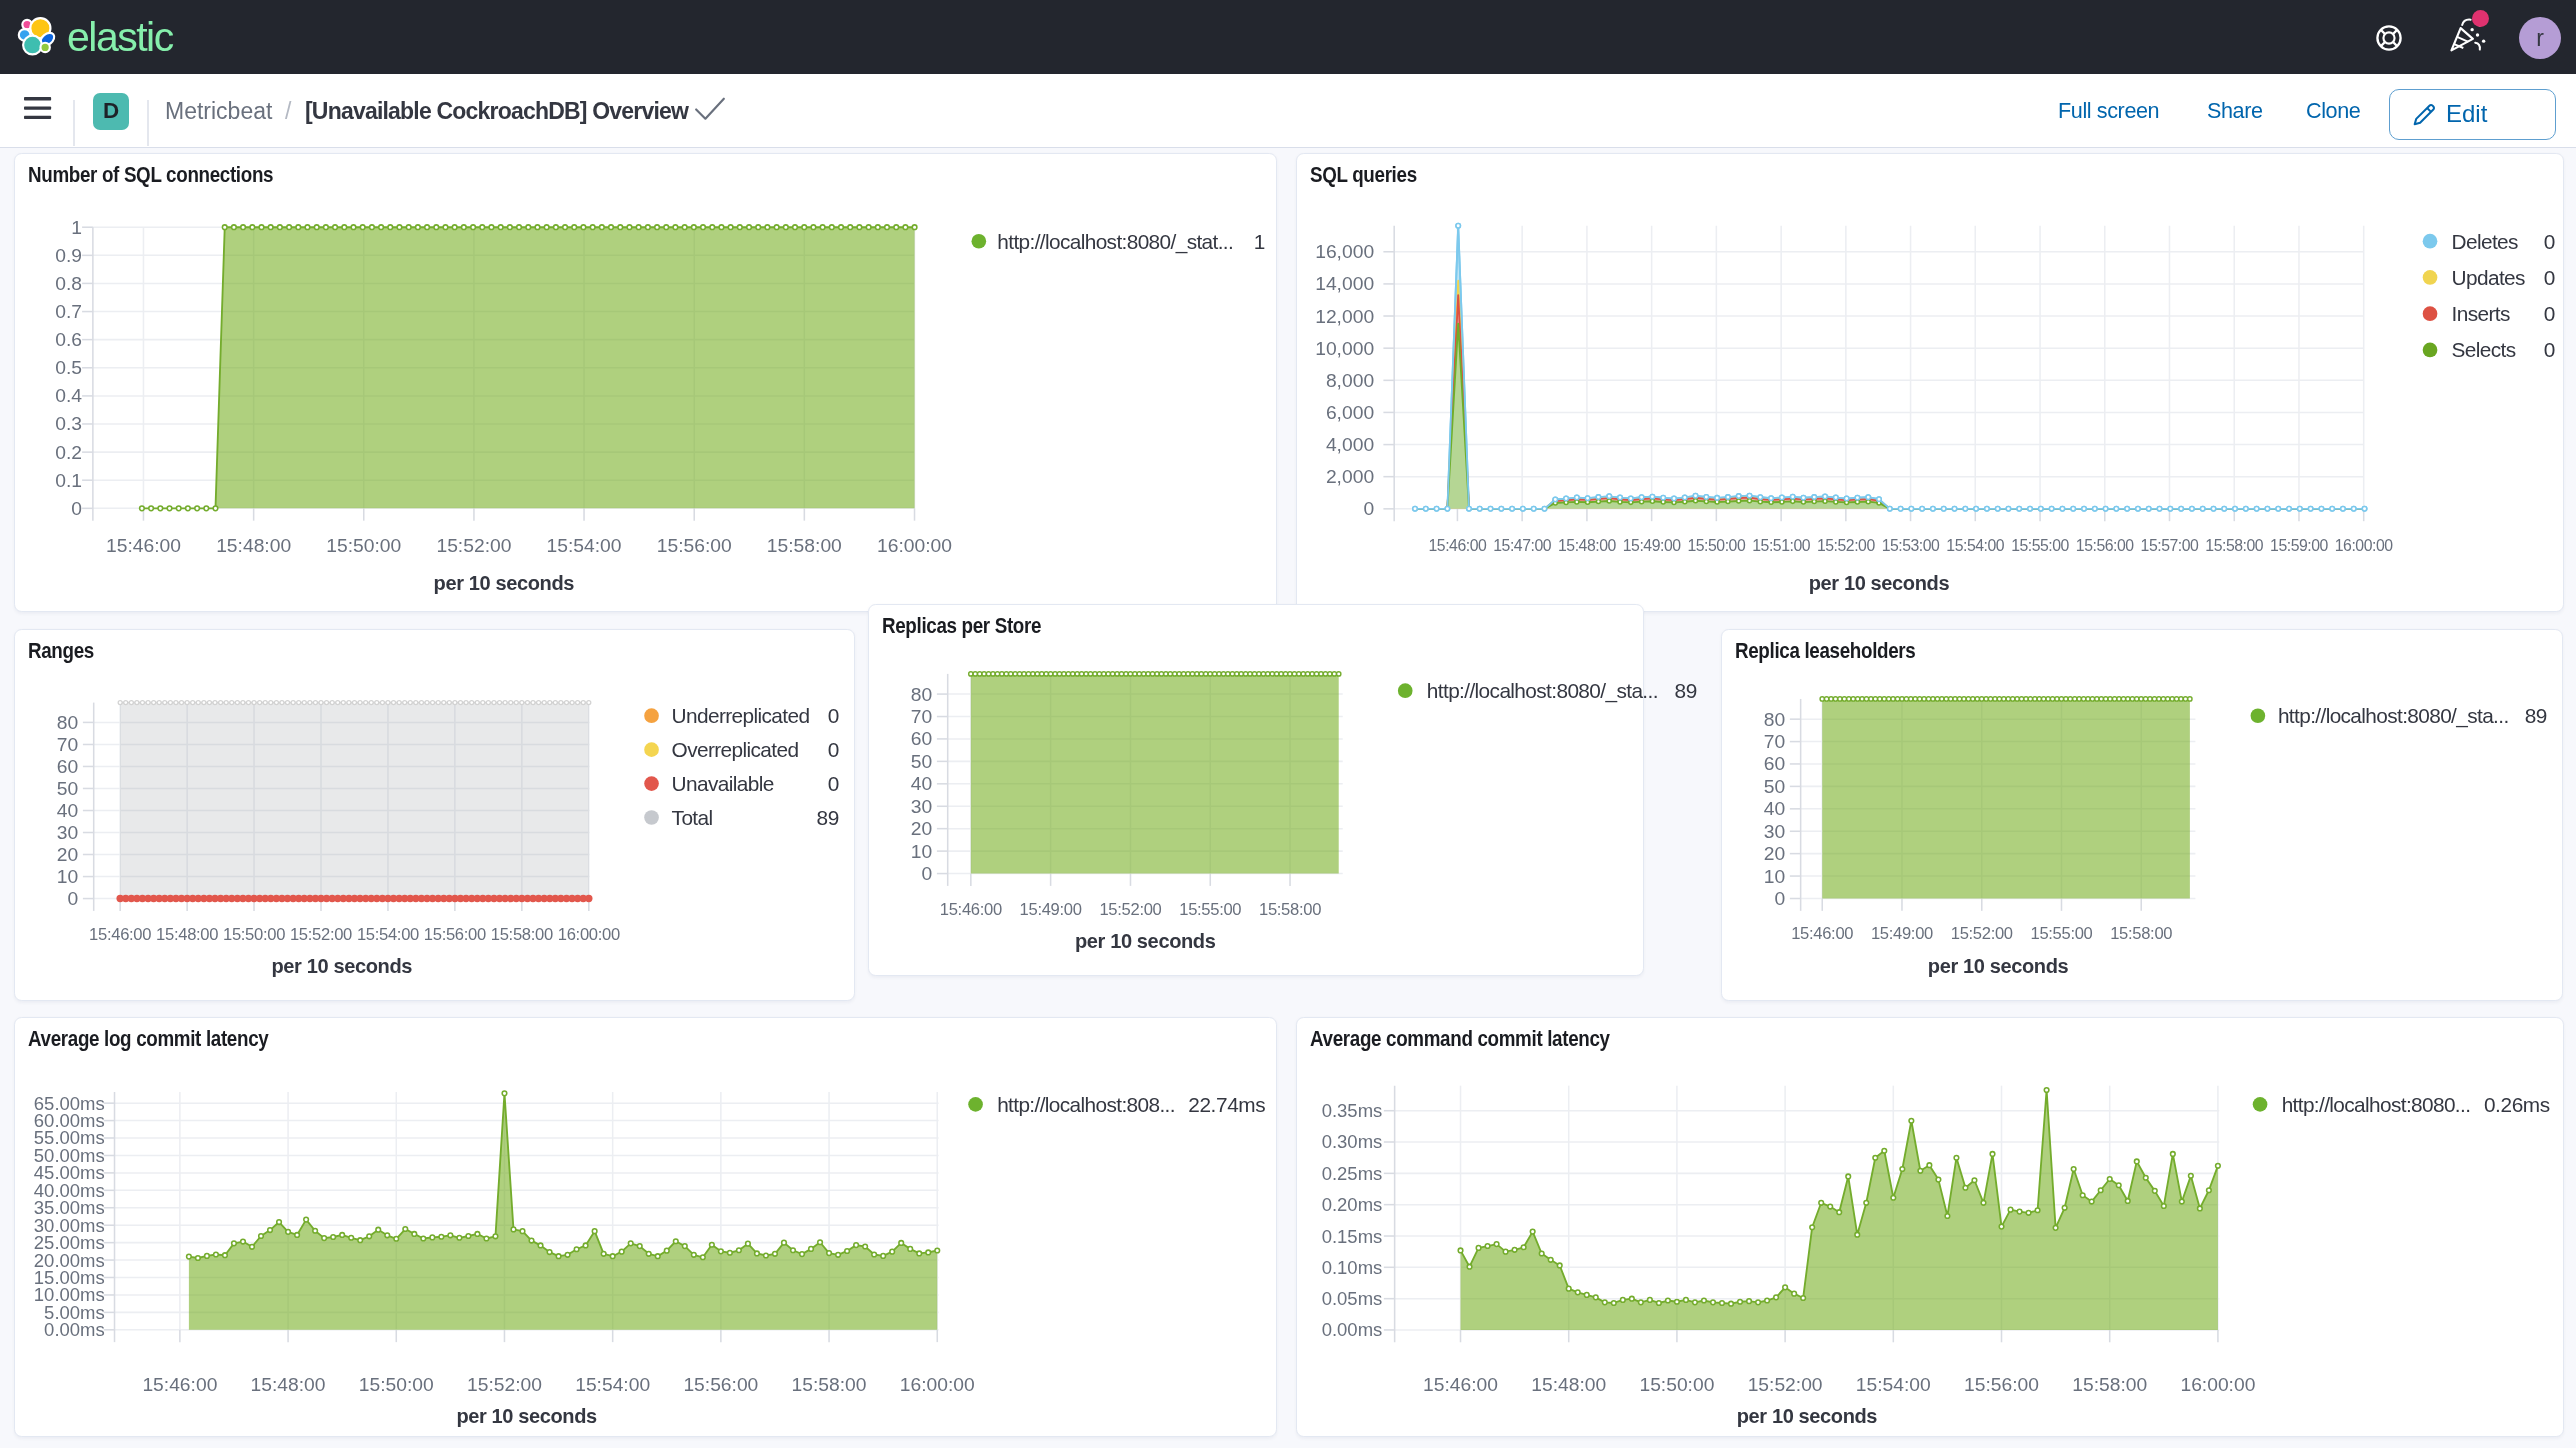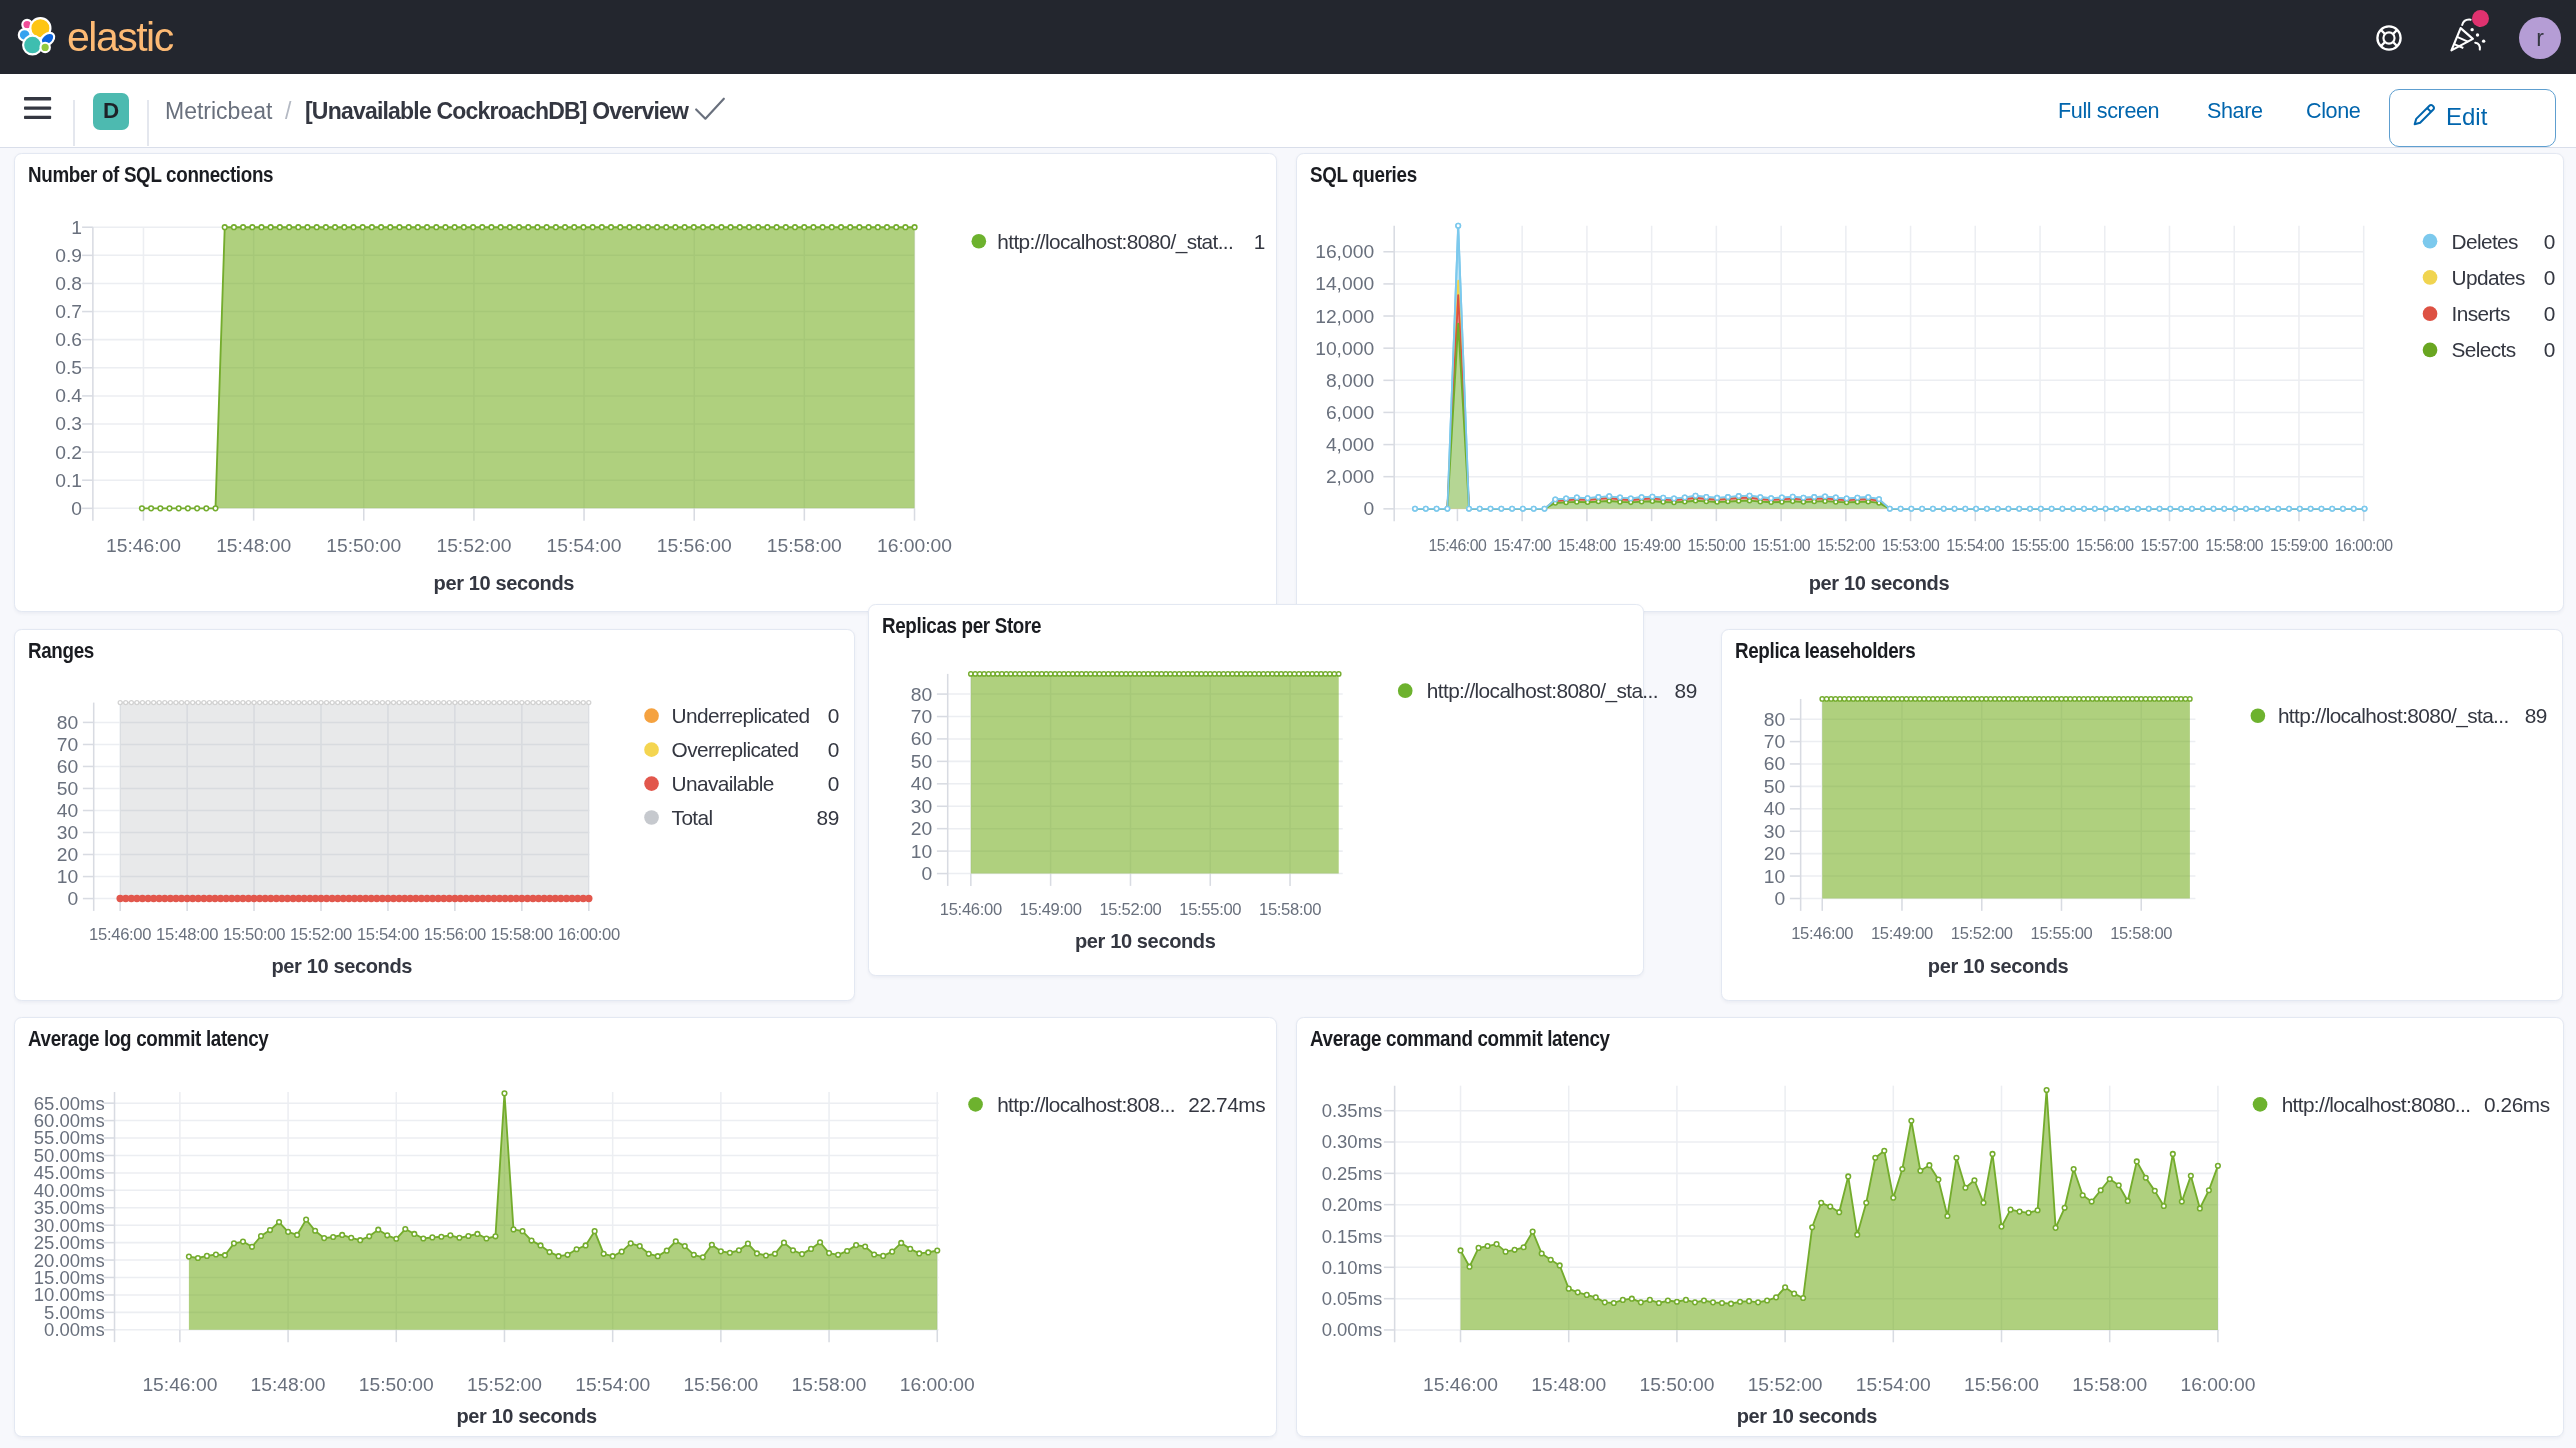--- a/index.html
+++ b/index.html
@@ -12,21 +12,21 @@
 <svg width="42" height="43" viewBox="0 0 54 56" style="position:absolute;left:17px;top:14px">
 <g stroke="#fff" stroke-width="2.8">
 <circle cx="12.8" cy="13.8" r="6.2" fill="#F04E98"></circle>
 <circle cx="9.6" cy="27.3" r="7.6" fill="#36A2EF"></circle>
 <circle cx="30.1" cy="18.5" r="13.1" fill="#FEC514"></circle>
 <ellipse cx="39.2" cy="32.8" rx="10" ry="6.8" fill="#0B64DD" transform="rotate(-38 39.2 32.8)"></ellipse>
 <circle cx="19.8" cy="40.4" r="12.2" fill="#3EBEB0"></circle>
 <circle cx="36.3" cy="43.5" r="6.1" fill="#91C93E"></circle>
 </g>
     </svg>
-<span style="position:absolute;left:67px;top:15.4px;font-size:41px;color:#fdba74;letter-spacing:-1.5px;line-height:45px">elastic</span>
+<span style="position:absolute;left:67px;top:15.4px;font-size:41px;color:#86efac;letter-spacing:-1.5px;line-height:45px">elastic</span>
     <svg width="34" height="34" viewBox="0 0 44 44" style="position:absolute;left:2372px;top:21px">
 <circle cx="22" cy="22" r="15" fill="none" stroke="#fff" stroke-width="3"></circle>
 <circle cx="22" cy="22" r="7.2" fill="none" stroke="#fff" stroke-width="2.8"></circle>
 <line x1="27" y1="17" x2="32.5" y2="11.5" stroke="#fff" stroke-width="2.8"></line>
 <line x1="17" y1="17" x2="11.5" y2="11.5" stroke="#fff" stroke-width="2.8"></line>
 <line x1="27" y1="27" x2="32.5" y2="32.5" stroke="#fff" stroke-width="2.8"></line>
 <line x1="17" y1="27" x2="11.5" y2="32.5" stroke="#fff" stroke-width="2.8"></line>
 </svg>
     <svg width="46" height="46" viewBox="0 0 60 60" style="position:absolute;left:2443px;top:12.3px">
 <path d="M11 50 L23 21 L39 35 Z" fill="none" stroke="#fff" stroke-width="2.8" stroke-linejoin="round"></path>
@@ -53,21 +53,21 @@
 <div style="position:absolute;left:147px;top:25.5px;width:1.5px;height:46px;background:#E4E7EE"></div>
 <span style="position:absolute;left:165px;top:37px;transform:translateY(-50%);font-size:23px;color:#69707D">Metricbeat</span>
 <span style="position:absolute;left:285px;top:37px;transform:translateY(-50%);font-size:23px;color:#B4B9C3">/</span>
 <span style="position:absolute;left:305px;top:37px;transform:translateY(-50%);font-size:23px;font-weight:700;color:#343741;letter-spacing:-0.8px">[Unavailable CockroachDB] Overview</span>
 <svg width="40" height="34" viewBox="0 0 52 44" style="position:absolute;left:690px;top:20px">
 <path d="M8 20 L20 32 L44 6" fill="none" stroke="#69707D" stroke-width="2.8" stroke-linecap="round" stroke-linejoin="round"></path>
 </svg>
 <span class="tlink" style="left:2058px">Full screen</span>
 <span class="tlink" style="left:2207px">Share</span>
 <span class="tlink" style="left:2306px">Clone</span>
-<div style="position:absolute;left:2389px;top:15.4px;width:167px;height:58px;border:1.5px solid #5E9FD0;border-radius:10px;box-sizing:border-box">
+<div style="position:absolute;left:2389px;top:15.4px;width:167px;height:51px;border:1.5px solid #5E9FD0;border-radius:10px;box-sizing:border-box">
 <svg width="28" height="28" viewBox="0 0 36 36" style="position:absolute;left:20px;top:10.8px">
 <path d="M6 30 L8 23 L25 6 a2.8 2.8 0 0 1 4 0 l1 1 a2.8 2.8 0 0 1 0 4 L13 28 Z" fill="none" stroke="#0165AD" stroke-width="2.6" stroke-linejoin="round"></path>
 <line x1="22" y1="9" x2="27" y2="14" stroke="#0165AD" stroke-width="2.6"></line>
 </svg>
 <span style="position:absolute;left:56px;top:50%;transform:translateY(-52%);font-size:24px;font-weight:500;color:#0165AD">Edit</span>
 </div>
 </div>
 <div class="panel" style="left:14px;top:153px;width:1263px;height:459px">
     <div class="ptitle">Number of SQL connections</div>
     <svg width="1263" height="459" viewBox="0 0 1638 595" style="position:absolute;left:0;top:0;overflow:visible">

